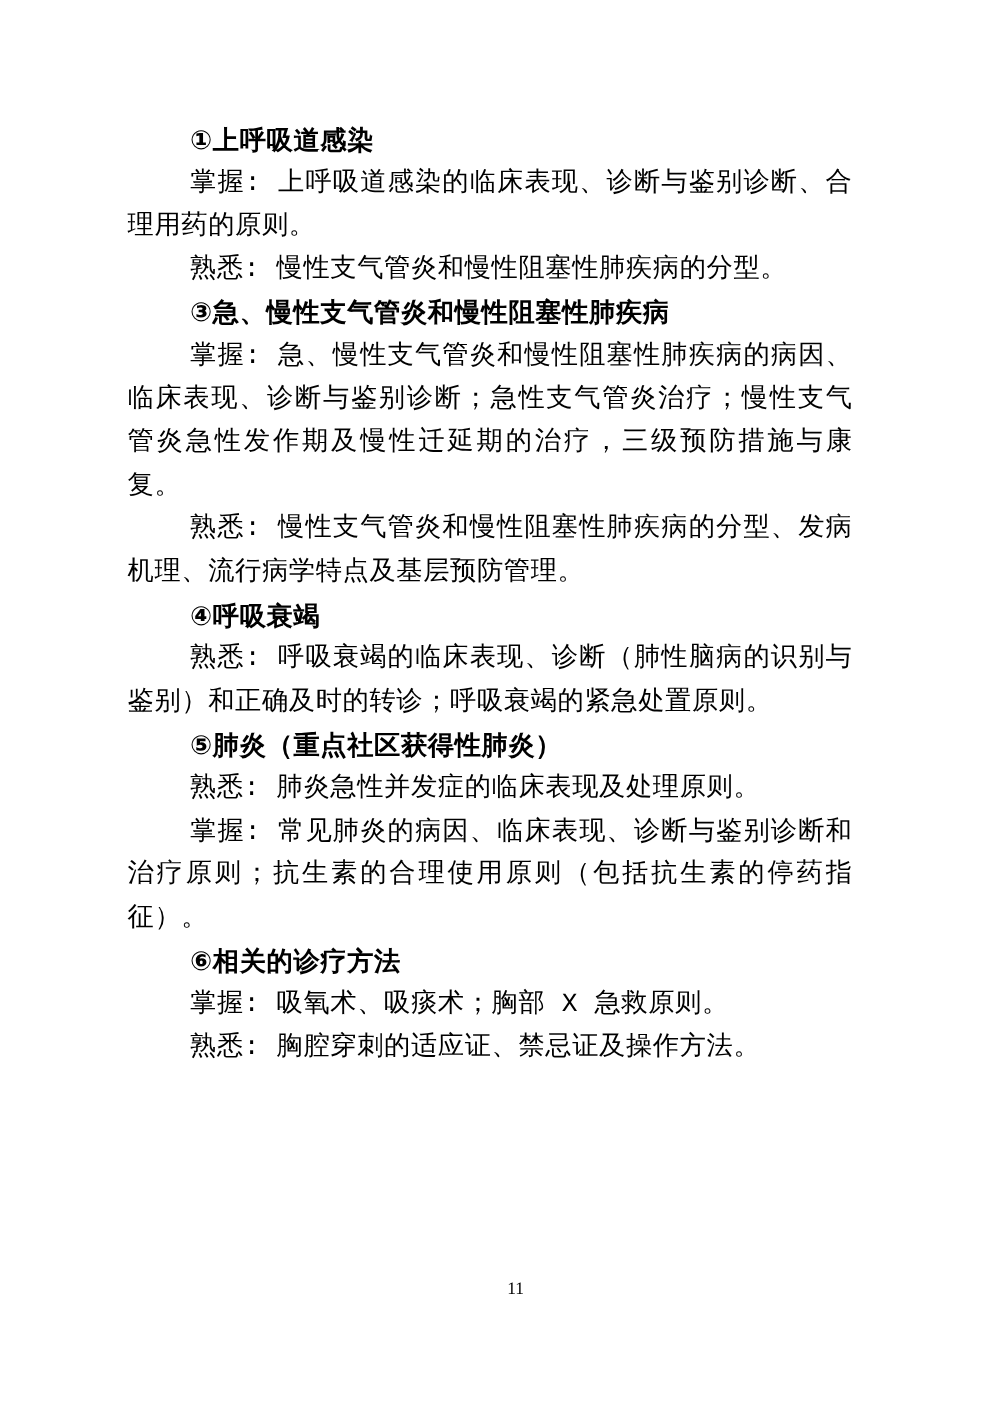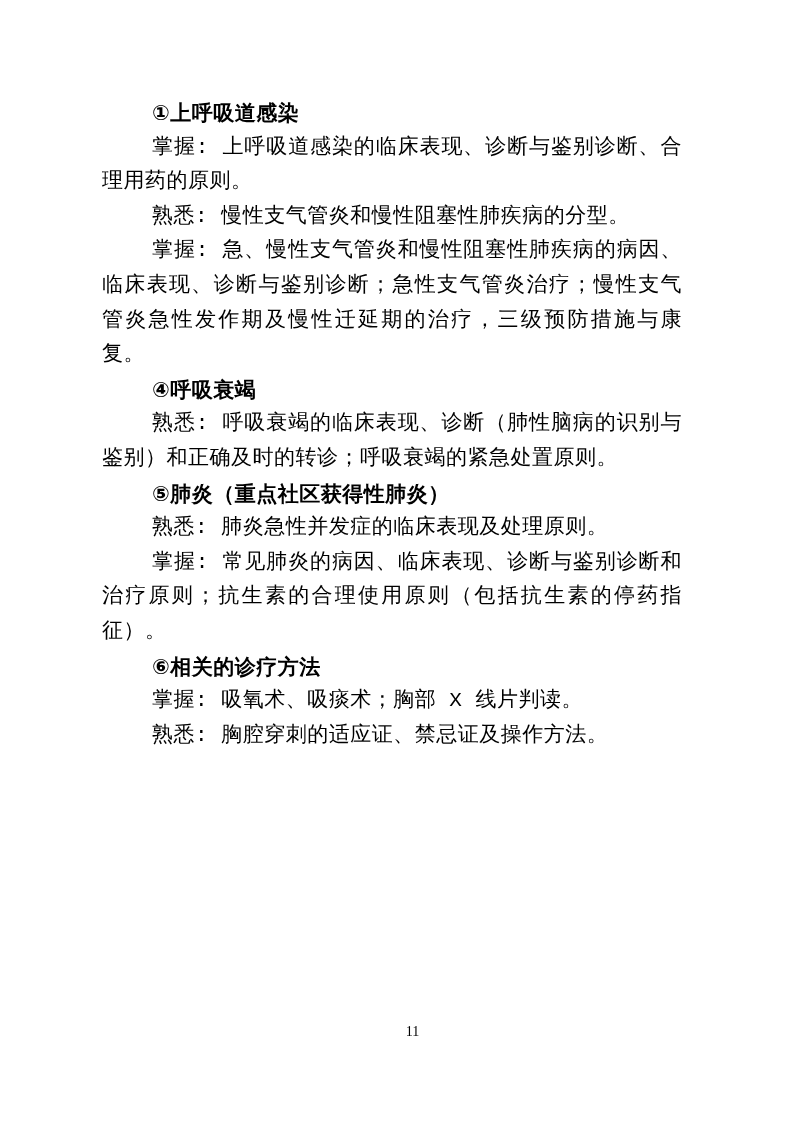--- a/index.html
+++ b/index.html
@@ -61,36 +61,38 @@
   <main class="content">
 
     <section>
       <h3>①上呼吸道感染</h3>
       <p>掌握: 上呼吸道感染的临床表现、诊断与鉴别诊断、合理用药的原则。</p>
       <p>熟悉: 慢性支气管炎和慢性阻塞性肺疾病的分型。</p>
     </section>
 
 
     <section>
+      <h3>③急、慢性支气管炎和慢性阻塞性肺疾病</h3>
       <p>掌握: 急、慢性支气管炎和慢性阻塞性肺疾病的病因、临床表现、诊断与鉴别诊断；急性支气管炎治疗；慢性支气管炎急性发作期及慢性迁延期的治疗，三级预防措施与康复。</p>
+      <p>熟悉: 慢性支气管炎和慢性阻塞性肺疾病的分型、发病机理、流行病学特点及基层预防管理。</p>
     </section>
 
     <section>
       <h3>④呼吸衰竭</h3>
       <p>熟悉: 呼吸衰竭的临床表现、诊断（肺性脑病的识别与鉴别）和正确及时的转诊；呼吸衰竭的紧急处置原则。</p>
     </section>
 
     <section>
       <h3>⑤肺炎（重点社区获得性肺炎）</h3>
       <p>熟悉: 肺炎急性并发症的临床表现及处理原则。</p>
       <p>掌握: 常见肺炎的病因、临床表现、诊断与鉴别诊断和治疗原则；抗生素的合理使用原则（包括抗生素的停药指征）。</p>
     </section>
 
     <section>
       <h3>⑥相关的诊疗方法</h3>
-      <p>掌握: 吸氧术、吸痰术；胸部 X 线片判读。</p>
+      <p>掌握: 吸氧术、吸痰术；胸部 X 急救原则。</p>
       <p>熟悉: 胸腔穿刺的适应证、禁忌证及操作方法。</p>
     </section>
 
   </main>
 
   <footer class="page-number">11</footer>
 </div>
 
 </body></html>

